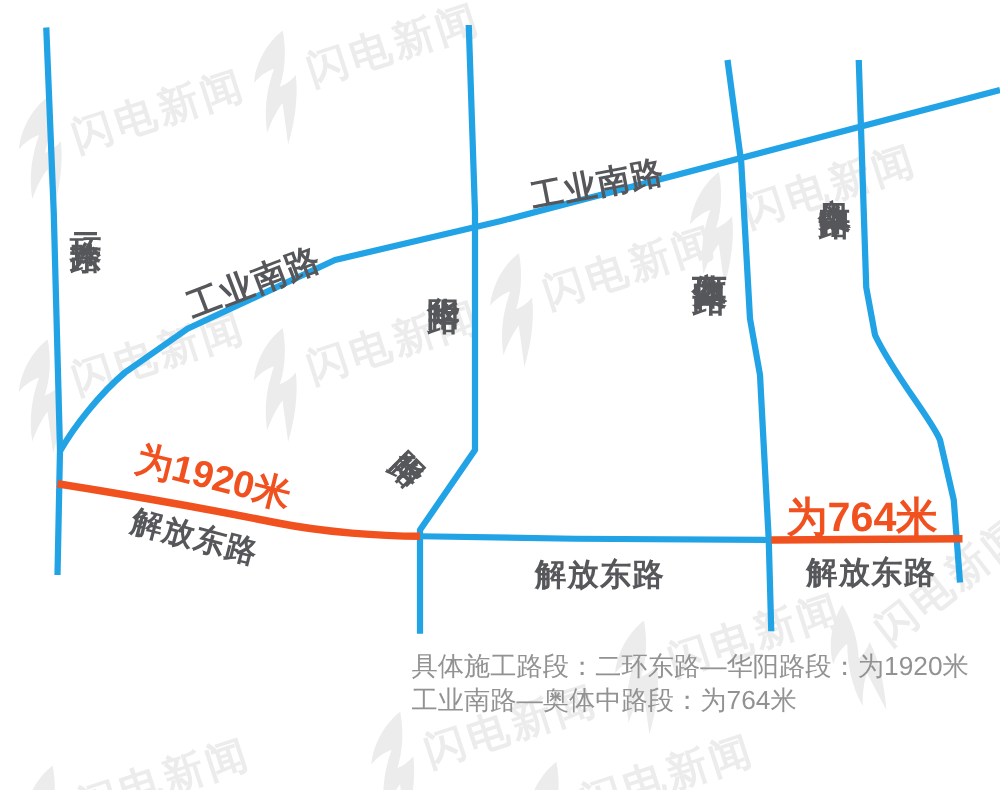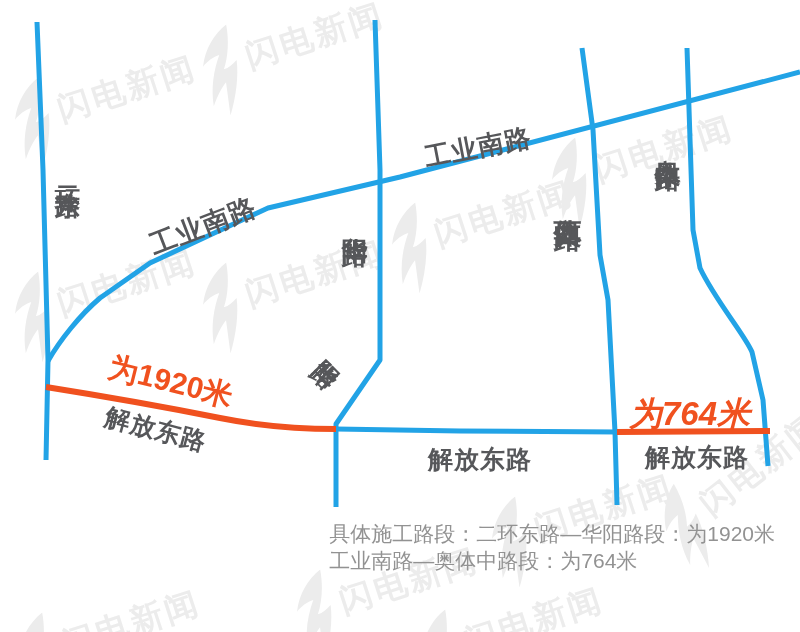--- a/index.html
+++ b/index.html
@@ -141,21 +141,21 @@
     <div class="road-label vlabel" style="left:334px;top:351px;font-size:24px;transform:rotate(45deg);transform-origin:center;">华阳路</div>
 
     <div class="road-label vlabel" style="left:553px;top:196px;font-size:28px;">奥体西路</div>
 
     <div class="road-label vlabel" style="left:655px;top:139px;font-size:26px;">奥体中路</div>
 
     <div class="distance-label" style="left:114px;top:347px;font-size:30px;transform:rotate(14deg);transform-origin:left top;">为1920米</div>
 
     <div class="road-label" style="left:110px;top:400px;font-size:25px;transform:rotate(15deg);transform-origin:left top;">解放东路</div>
 
-    <div class="distance-label" style="left:629px;top:392px;font-size:33px;font-style:italic;">为764米</div>
+    <div class="distance-label" style="left:629px;top:392px;font-size:33px;">为764米</div>
 
     <div class="road-label" style="left:428px;top:443px;font-size:25px;">解放东路</div>
 
     <div class="road-label" style="left:645px;top:441px;font-size:25px;">解放东路</div>
   </div>
 
   <div class="caption-block">
     <div>具体施工路段：二环东路—华阳路段：为1920米</div>
     <div>工业南路—奥体中路段：为764米</div>
   </div>

